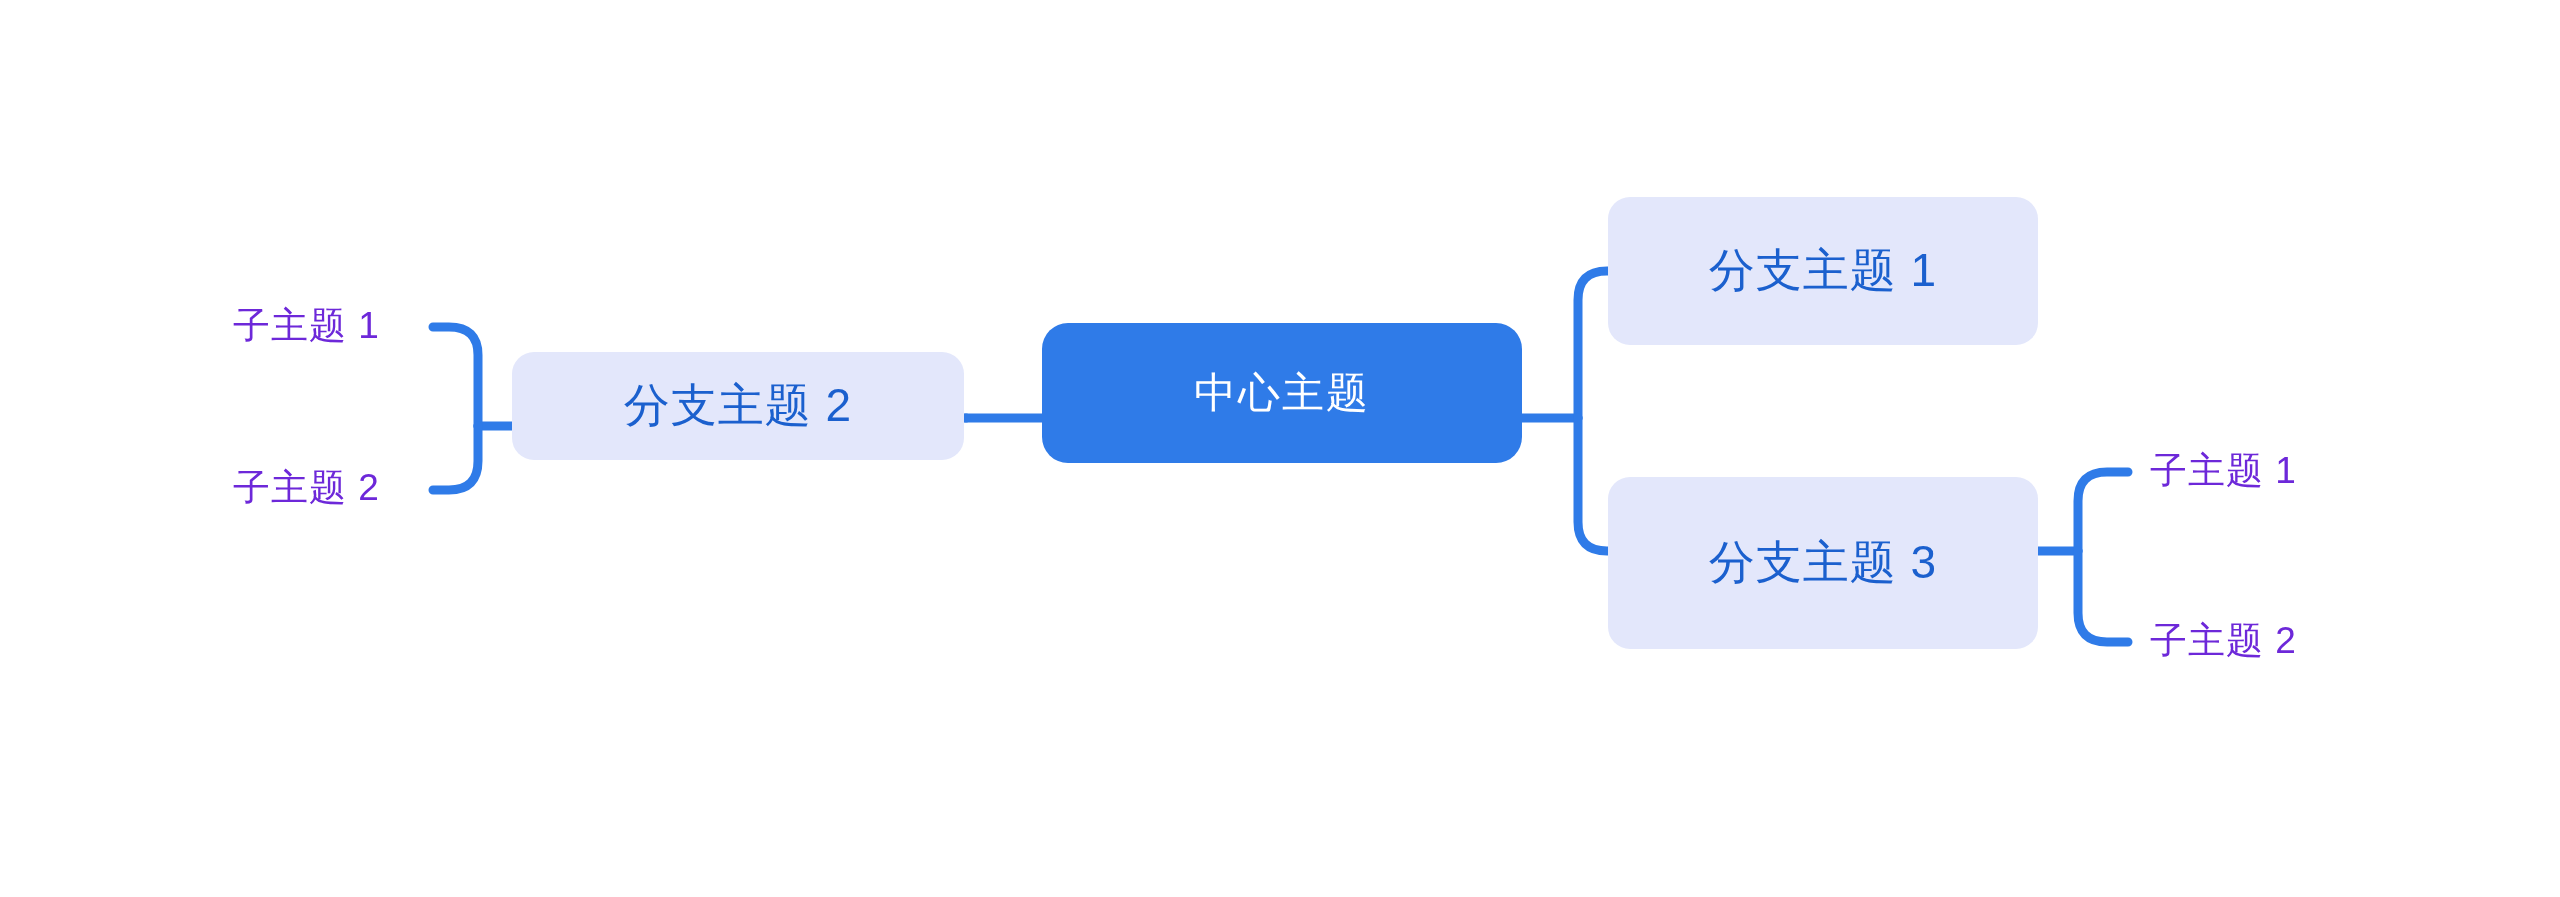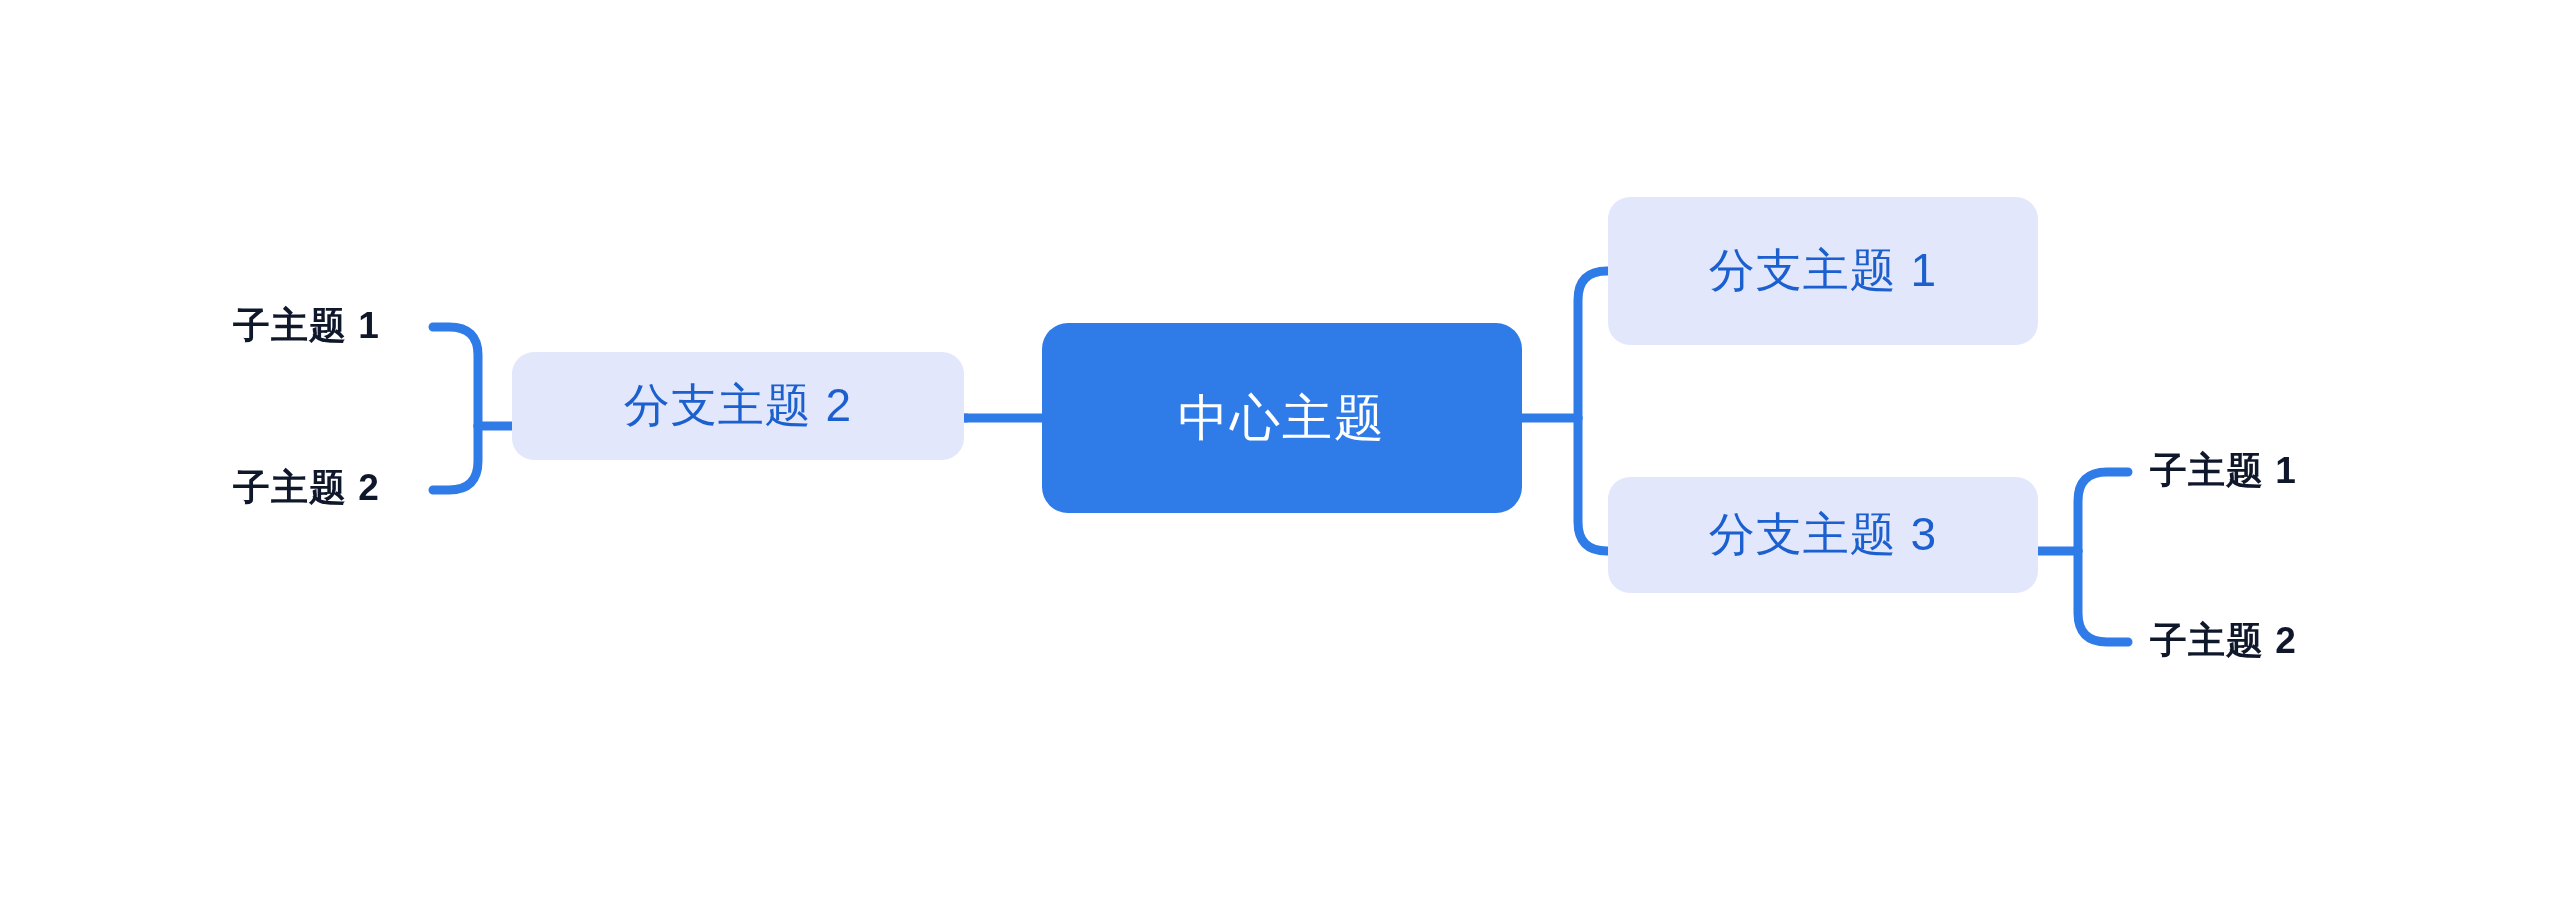--- a/index.html
+++ b/index.html
@@ -30,25 +30,25 @@
     display: flex;
     align-items: center;
     justify-content: center;
     box-sizing: border-box;
     white-space: nowrap;
   }
   .node-central {
     left: 1042px;
     top: 323px;
     width: 480px;
-    height: 190px;
+    height: 140px;
     background: #2F7BE8;
     border-radius: 26px;
     color: #ffffff;
-    font-size: 50px;
+    font-size: 42px;
     letter-spacing: 2px;
   }
   .node-branch {
     background: #E3E7FB;
     border-radius: 22px;
     color: #1B60CE;
     font-size: 46px;
     letter-spacing: 1px;
     text-align: right;
   }
@@ -61,28 +61,27 @@
   .node-branch-2 {
     left: 512px;
     top: 352px;
     width: 452px;
     height: 108px;
   }
   .node-branch-3 {
     left: 1608px;
     top: 477px;
     width: 430px;
-    height: 116px;
+    height: 172px;
   }
   .node-sub {
-    color: #0f172a;
+    color: #6d28d9;
     font-size: 37px;
     letter-spacing: 1px;
     background: transparent;
-    font-weight: bold;
   }
   .node-sub-l1 {
     left: 233px;
     top: 300px;
     width: 200px;
     height: 52px;
     justify-content: flex-start;
   }
   .node-sub-l2 {
     left: 233px;

